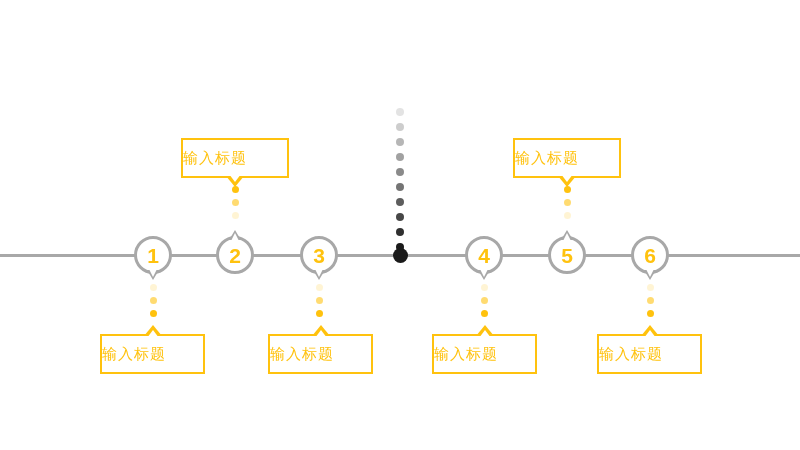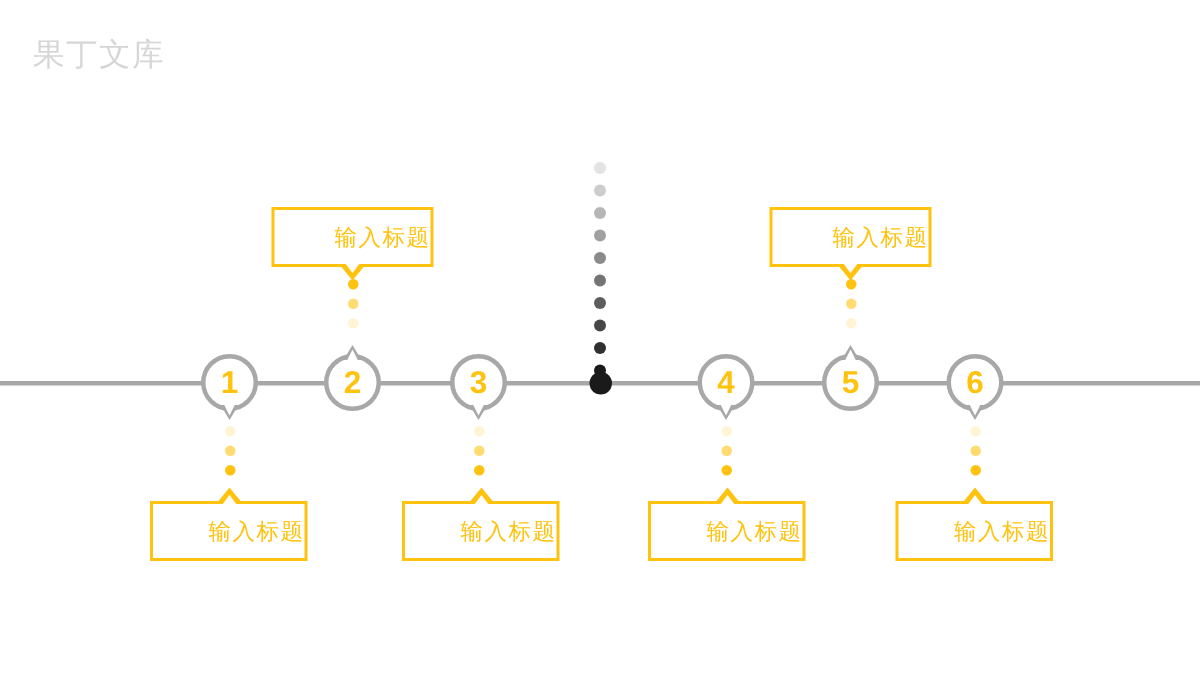--- a/index.html
+++ b/index.html
@@ -109,21 +109,21 @@
     background:#1a1a1a;
   }
 
   
   .label-box{
     position:absolute;
     border:2px solid #ffc20e;
     background:#ffffff;
     box-sizing:border-box;
     height:40px;
-    display:flex;align-items:center;justify-content:flex-end;
+    display:flex;align-items:center;justify-content:flex-start;
   }
   .label-text{
     font-size:15px;
     color:#ffc20e;
     letter-spacing:1px;
     white-space:nowrap;
     font-family:"DejaVu Sans","Liberation Sans",sans-serif;
   }
   
   .notch{position:absolute;left:50%;width:0;height:0;}
@@ -161,21 +161,20 @@
     width:7px;height:7px;border-radius:50%;
     background:#ffc20e;
     margin-bottom:6px;
   }
 </style>
 </head>
 <body>
 
 <div id="stage">
 
-  <div class="watermark">果丁文库</div>
 
 
   <div class="timeline-line"></div>
 
   <div id="dynamic-layer">
       <div class="center-dot" style="left: 400px;"></div>
       <div class="center-trail" style="left: 400px; top: 108px;">
         <div class="trail-dot" style="opacity: 0.12;"></div>
         <div class="trail-dot" style="opacity: 0.218;"></div>
         <div class="trail-dot" style="opacity: 0.316;"></div>

